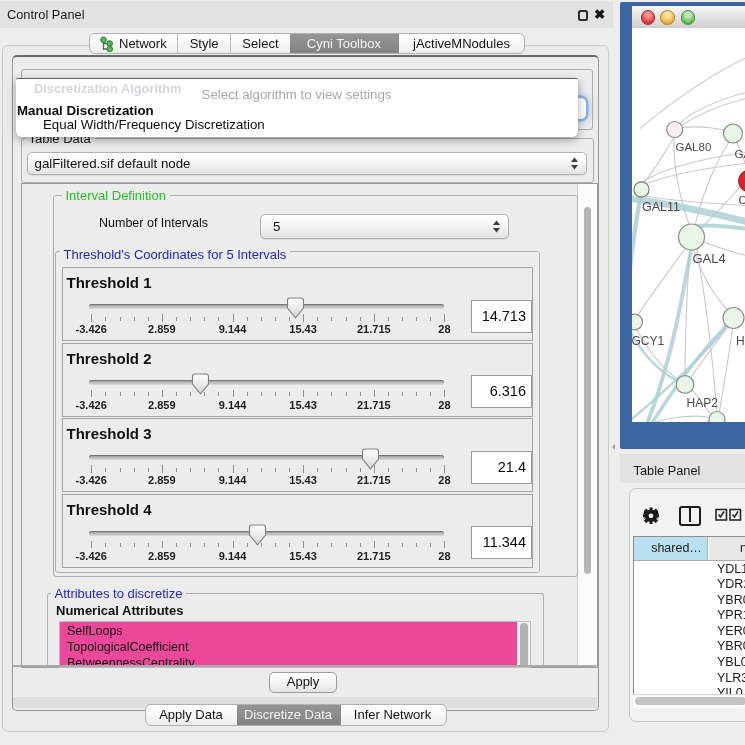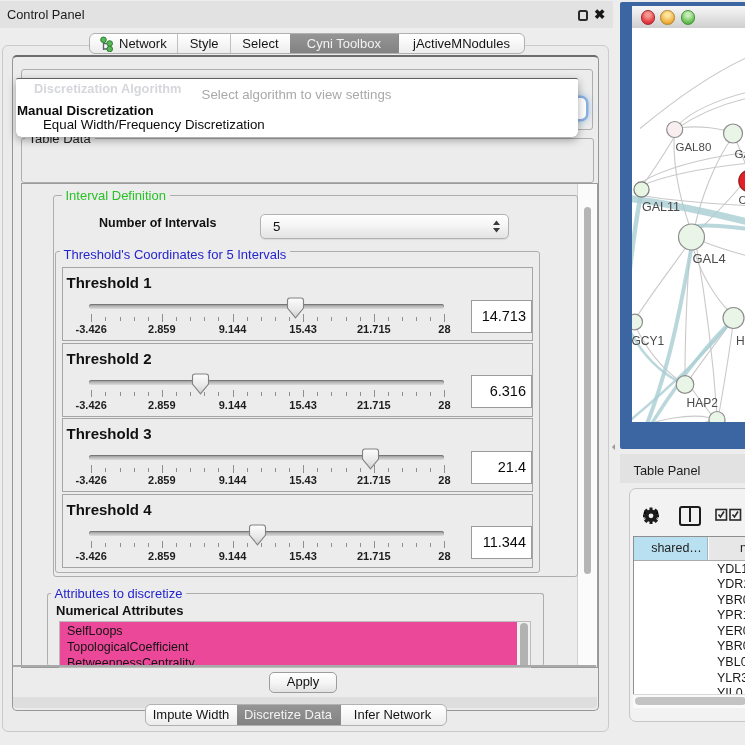--- a/index.html
+++ b/index.html
@@ -65,29 +65,36 @@
 <div class="abs" style="left:556px;top:97.5px;width:30px;height:21px;border-radius:5px;background:#fff;
   box-shadow:0 0 0 2.5px rgba(116,166,220,0.75),0 0 6px 3.5px rgba(130,175,225,0.5);"></div>
 <svg class="abs" style="left:568px;top:101.5px;" width="9" height="13" viewBox="0 0 9 13">
       <path d="M4.5 0.5 L8 5 L1 5 Z" fill="#3c3c3c"></path>
       <path d="M4.5 12.5 L8 8 L1 8 Z" fill="#3c3c3c"></path>
     </svg>
 
 <div class="grp" style="left:21px;top:138px;width:570.5px;height:42.5px;">
   <span class="ttl" style="color:#1c1c1c;left:2.5px;">Table Data</span>
 </div>
+<div class="combo" style="left:26.5px;top:151.5px;width:558px;height:21.5px;">
+  <div class="ctext">galFiltered.sif default node</div>
+  <svg class="abs" style="right:7px;top:4px;" width="9" height="13" viewBox="0 0 9 13">
+        <path d="M4.5 0.5 L8 5 L1 5 Z" fill="#3c3c3c"></path>
+        <path d="M4.5 12.5 L8 8 L1 8 Z" fill="#3c3c3c"></path>
+      </svg>
+</div>
 
 <div class="abs" style="left:20.5px;top:183px;width:575.5px;height:483px;background:#ececec;border:1px solid #9b9b9b;"></div>
 <div class="abs" style="left:577px;top:184px;width:18.5px;height:481px;background:#fbfbfb;border-left:1px solid #d0d0d0;"></div>
 <div class="abs" style="left:583.5px;top:207px;width:7px;height:367px;border-radius:4px;background:#b5b5b5;"></div>
 
 <div class="grp" style="left:52.5px;top:195px;width:523px;height:380px;">
   <span class="ttl" style="color:#28c228;left:8px;">Interval Definition</span>
 </div>
-<div class="abs" style="left:99px;top:215.5px;font-size:12.5px;font-weight:bold;color:#111;">Number of Intervals</div>
+<div class="abs" style="left:99px;top:215.5px;font-size:12.5px;font-weight:normal;color:#111;">Number of Intervals</div>
 <div class="combo" style="left:260px;top:214px;width:247px;height:22.5px;">
   <div class="ctext" style="left:12px;">5</div>
   <svg class="abs" style="right:7px;top:4.5px;" width="9" height="13" viewBox="0 0 9 13">
         <path d="M4.5 0.5 L8 5 L1 5 Z" fill="#3c3c3c"></path>
         <path d="M4.5 12.5 L8 8 L1 8 Z" fill="#3c3c3c"></path>
       </svg>
 </div>
 
 <div class="grp" style="left:54.5px;top:251px;width:483.5px;height:320px;">
   <span class="ttl" style="color:#2424cd;background:#ececec;left:4px;top:-5.5px;">Threshold's Coordinates for 5 Intervals</span>
@@ -295,21 +302,21 @@
   <div style="position:absolute;right:0;top:0;bottom:0;width:13px;background:#f1f1f1;"></div>
   <div style="position:absolute;right:2.5px;top:1px;width:7.5px;height:60px;border-radius:4px;background:#b2b2b2;"></div>
 </div>
 
 <div class="abs" style="left:13px;top:665px;width:583px;height:1.5px;background:#a9a9a9;"></div>
 <div class="abs" style="left:269px;top:672px;width:66px;height:18.5px;border:1px solid #9d9d9d;border-radius:5px;
   background:linear-gradient(#ffffff,#f4f4f4 55%,#e2e2e2);font-size:13px;color:#111;text-align:center;line-height:18px;">Apply</div>
 <div class="abs" style="left:13px;top:697px;width:584px;height:10.5px;background:#dedede;border-radius:0 0 4px 4px;"></div>
 
 <div class="seg" style="left:144.5px;top:703.5px;width:300px;height:20.5px;">
-  <div class="it" style="width:91px;border-radius:6px 0 0 6px;">Impute Width</div>
+  <div class="it" style="width:91px;border-radius:6px 0 0 6px;">Apply Data</div>
   <div class="it sel" style="width:103px;">Discretize Data</div>
   <div class="it" style="width:104px;border-radius:0 6px 6px 0;border-left:1px solid #8a8a8a;">Infer Network</div>
 </div>
 
 <div class="abs" style="left:16px;top:78px;width:561.5px;height:57.5px;background:#ffffff;
   border-top:1.5px solid #5f5f5f;border-radius:2px 2px 6px 6px;
   box-shadow:0 3px 9px rgba(0,0,0,0.35);"></div>
 <div class="abs" style="left:34px;top:80.5px;font-size:12.8px;font-weight:bold;color:#d6d7db;">Discretization Algorithm</div>
 <div class="abs" style="left:16px;top:87px;width:561px;text-align:center;font-size:13.3px;color:#a9a9a9;">Select algorithm to view settings</div>
 <div class="abs" style="left:17px;top:103px;font-size:13.3px;font-weight:bold;color:#0c0c0c;">Manual Discretization</div>

